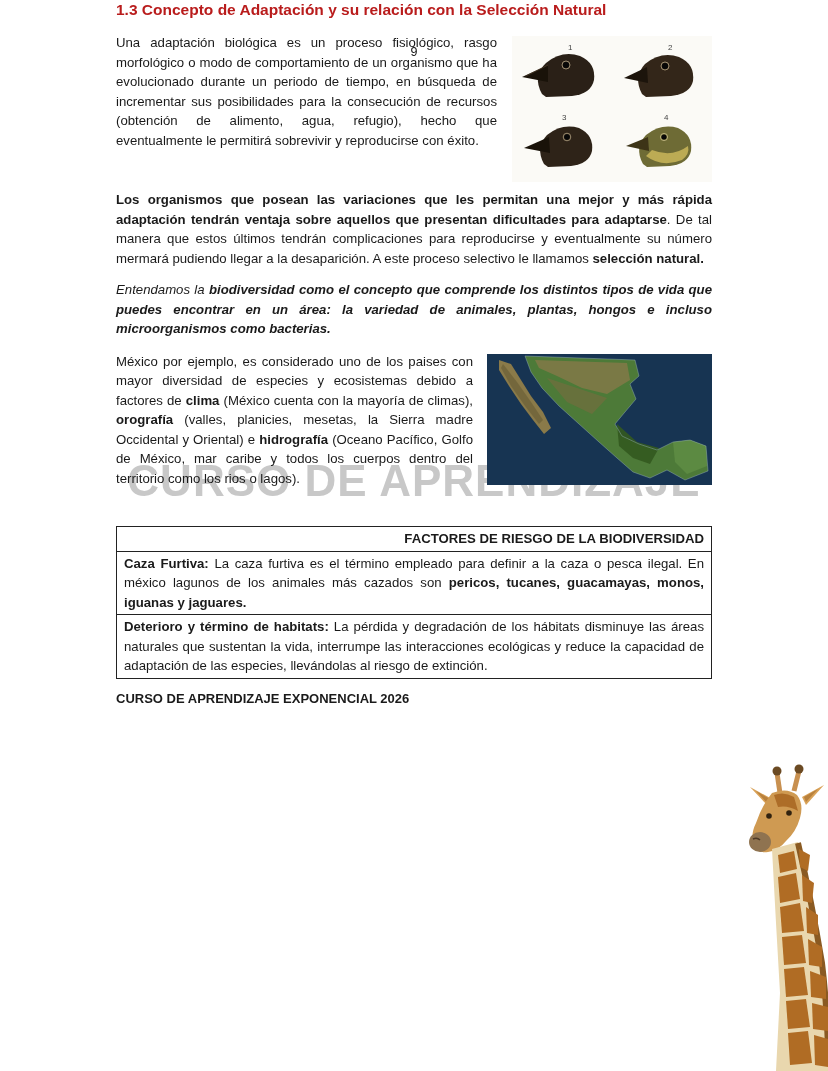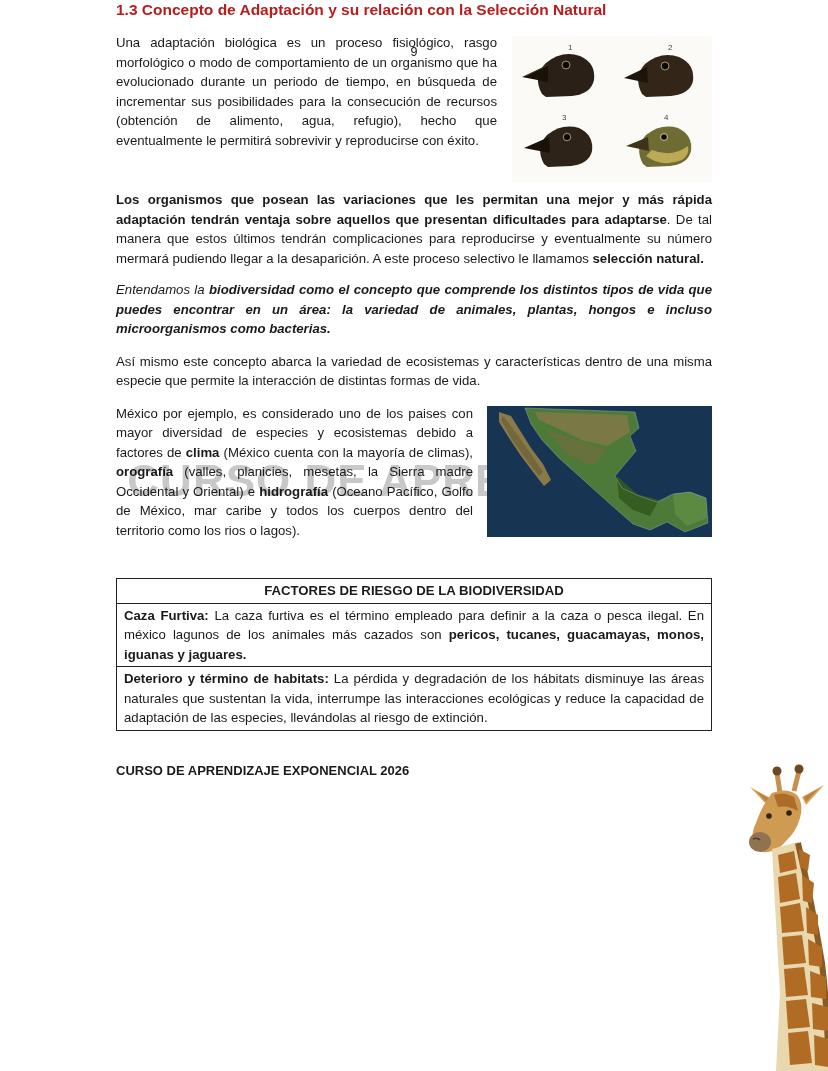--- a/index.html
+++ b/index.html
@@ -55,25 +55,25 @@
     border:1.5px solid #222;
   }
   table.risk td{
     border:1px solid #222;
     padding:2px 7px;
     font-size:13.2px;line-height:19.5px;
     text-align:justify;
     vertical-align:top;
   }
   table.risk td.hdr{
-    font-weight:bold;text-align:center;
+    font-weight:bold;text-align:right;
   }
   .footer{
     font-weight:bold;font-size:13px;
-    margin-top:32px;
+    margin-top:12px;
   }
   .giraffe{
     position:absolute;right:0;top:763px;
     width:84px;height:308px;z-index:3;
   }
   svg{display:block;}
 </style>
 </head>
 <body>
 
@@ -129,21 +129,20 @@
         </svg>
       </span>
       <span><span>Una adaptación biológica es un proceso fisiológico, rasgo morfológico o modo de comportamiento de un organismo que ha evolucionado durante un periodo de tiempo, en búsqueda de incrementar sus posibilidades para la consecución de recursos (obtención de alimento, agua, refugio), hecho que eventualmente le permitirá sobrevivir y reproducirse con éxito.</span></span>
     </p>
 
     <p class="body clearfix" style="margin-top:14px;"><span style="font-weight: bold;">Los organismos que posean las variaciones que les permitan una mejor y más rápida adaptación tendrán ventaja sobre aquellos que presentan dificultades para adaptarse</span><span>. De tal manera que estos últimos tendrán complicaciones para reproducirse y eventualmente su número mermará pudiendo llegar a la desaparición. A este proceso selectivo le llamamos </span><span style="font-weight: bold;">selección natural.</span></p>
 
 
     <p class="body" style="margin-top:12px;font-style:italic;"><span>Entendamos la </span><span style="font-weight: bold;">biodiversidad como el concepto que comprende los distintos tipos de vida que puedes encontrar en un área: la variedad de animales, plantas, hongos e incluso microorganismos como bacterias.</span></p>
 
-    <p class="body"><span>Así mismo este concepto abarca la variedad de ecosistemas y características dentro de una misma especie que permite la interacción de distintas formas de vida.</span></p>
 
     <p class="body">
       <span class="figure-map" style="display:block;">
         <svg width="225" height="131" viewBox="0 0 225 131">
           <rect x="0" y="0" width="225" height="131" fill="#15314e"></rect>
           <rect x="0" y="0" width="225" height="131" fill="#1b3a5a" opacity="0.4"></rect>
 
           <path d="M38,2 L148,6 L152,22 L143,30 L149,45 L138,58 L128,70 L135,82 L152,90 L170,96 L186,88 L203,86 L219,92 L221,117 L198,126 L180,116 L163,124 L146,118 L130,104 L112,88 L92,70 L72,52 L55,34 L44,18 Z" fill="#4d7a38"></path>
 
           <path d="M48,6 L140,9 L143,26 L120,40 L95,34 L70,22 L52,14 Z" fill="#8a7a49" opacity="0.75"></path>

